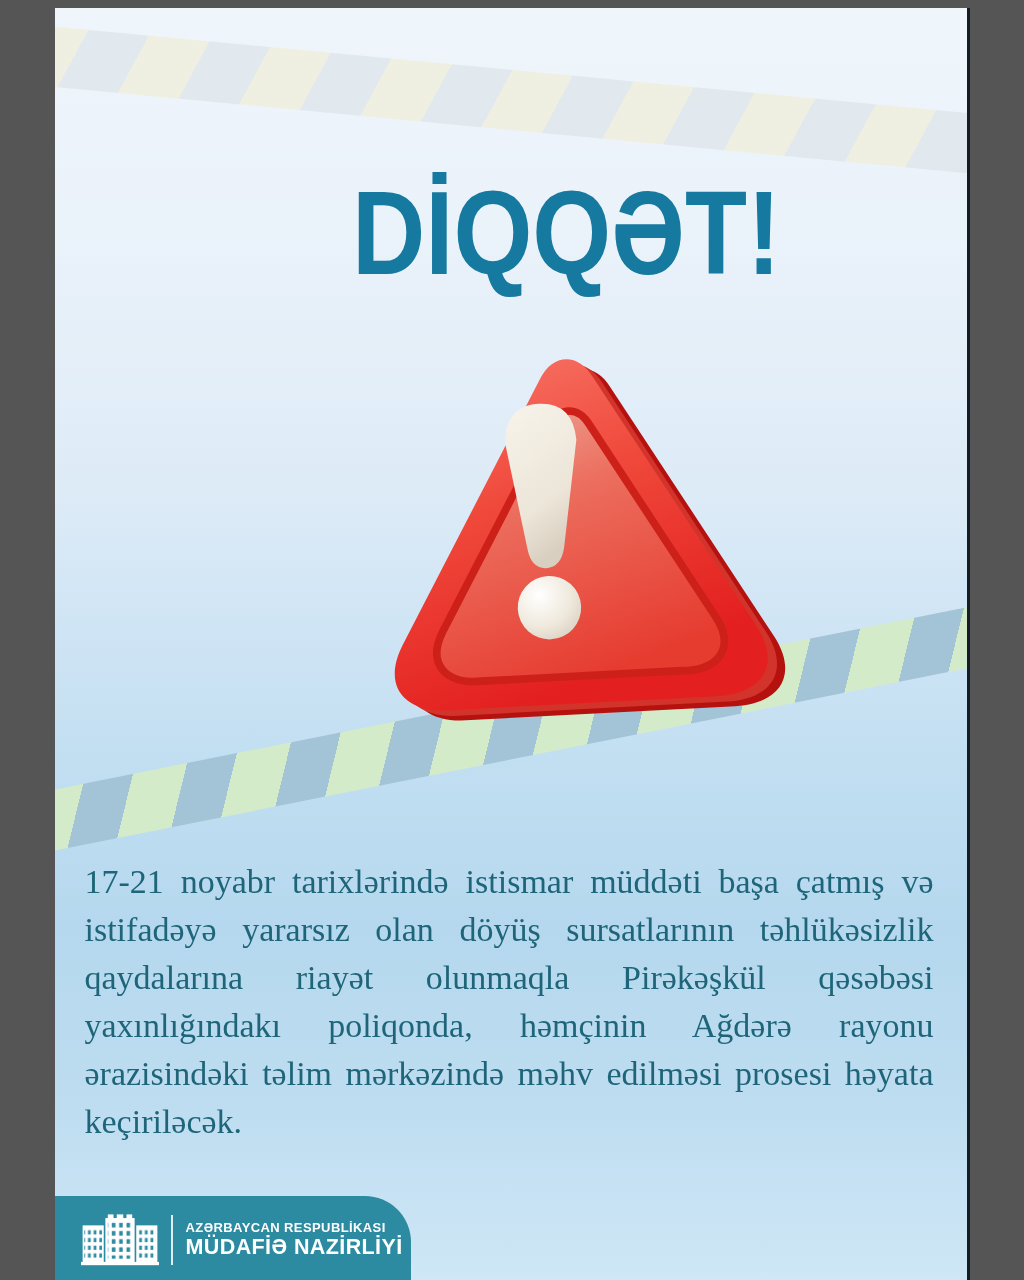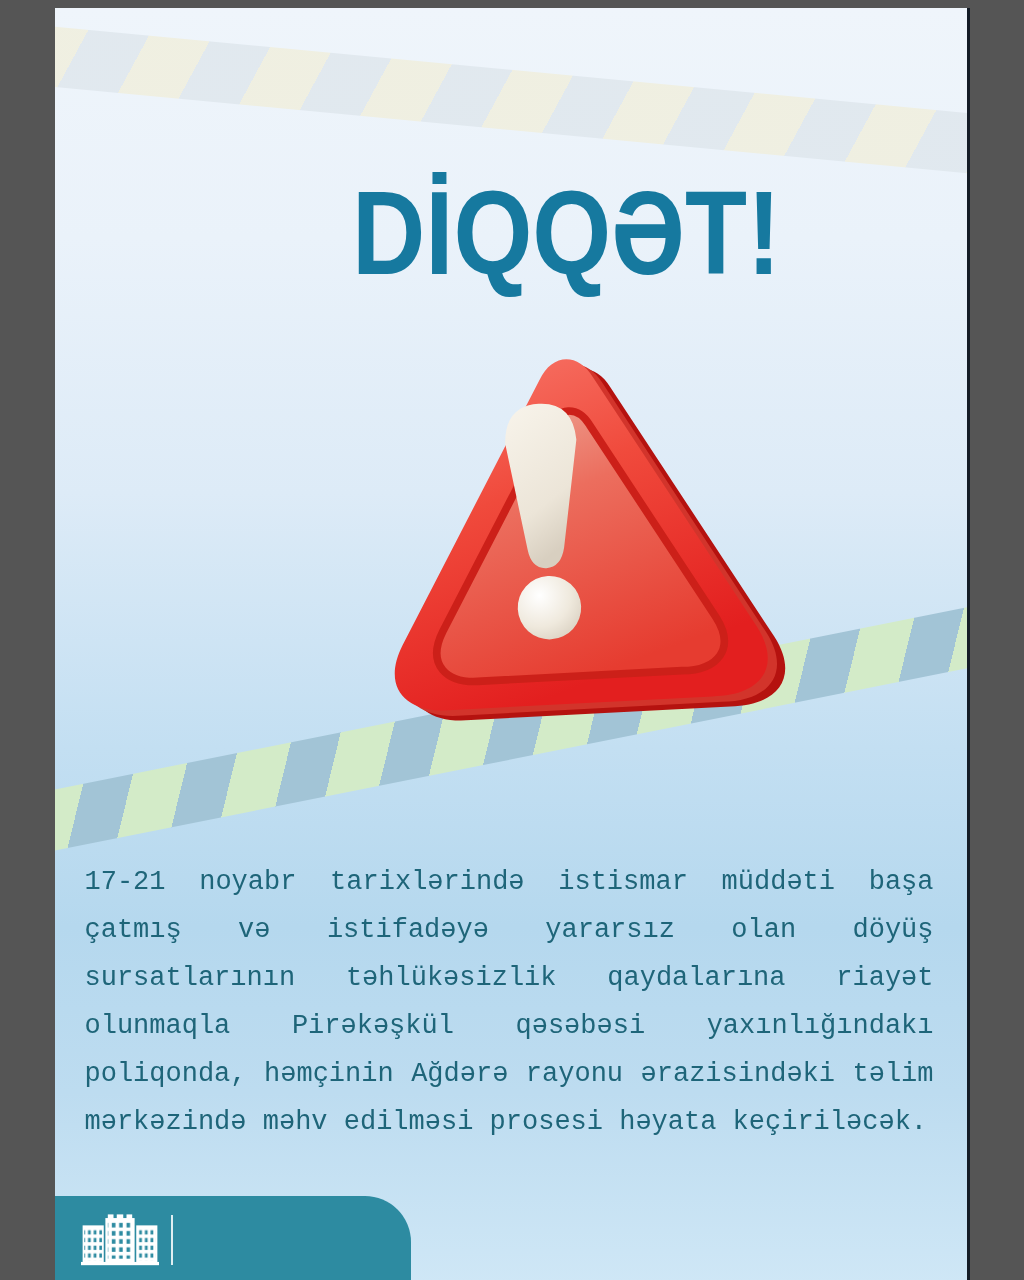--- a/index.html
+++ b/index.html
@@ -56,22 +56,22 @@
     position:absolute;left:296px;top:298px;width:446px;height:442px;
     transform:rotate(-3deg);
     z-index:2;
   }
 
   
   .announce{
     position:absolute;left:30px;right:33px;top:850px;
     z-index:3;
     color:#1e6579;
-    font-family:Liberation Mono, monospace;
-    font-size:27px;line-height:48px;
+    font-family:Liberation Serif, serif;
+    font-size:34px;line-height:48px;
     text-align:justify;
   }
   .announce p{margin:0;}
 
   
   .badge{
     position:absolute;left:0;bottom:0;width:356px;height:88px;
     background:#2d8ba1;
     border-radius:0 46px 0 0;
     display:flex;align-items:center;
@@ -158,15 +158,19 @@
       <rect x="33" y="10" width="30" height="46" fill="url(#winC)"></rect>
 
       <rect x="2" y="15" width="26" height="47" fill="#ffffff"></rect>
       <rect x="4" y="19" width="22" height="39" fill="url(#winS)"></rect>
       <rect x="68" y="15" width="26" height="47" fill="#ffffff"></rect>
       <rect x="70" y="19" width="22" height="39" fill="url(#winS)"></rect>
 
       <rect x="0" y="60" width="96" height="4" fill="#ffffff"></rect>
     </svg>
     <div class="divider"></div>
+    <div class="org">
+      <div class="l1">AZƏRBAYCAN RESPUBLİKASI</div>
+      <div class="l2">MÜDAFİƏ NAZİRLİYİ</div>
+    </div>
   </div>
 
 </div>
 
 </body></html>

